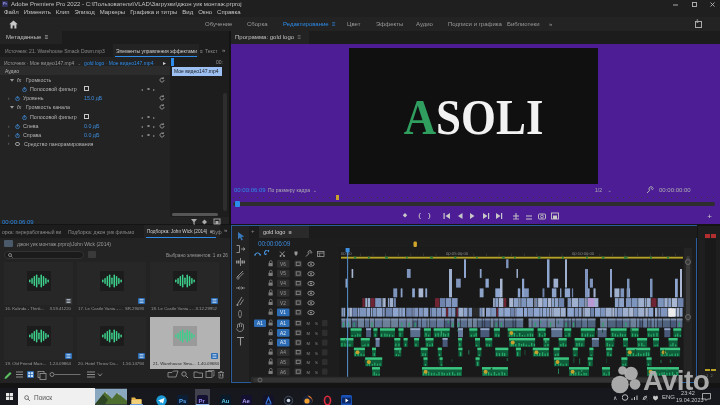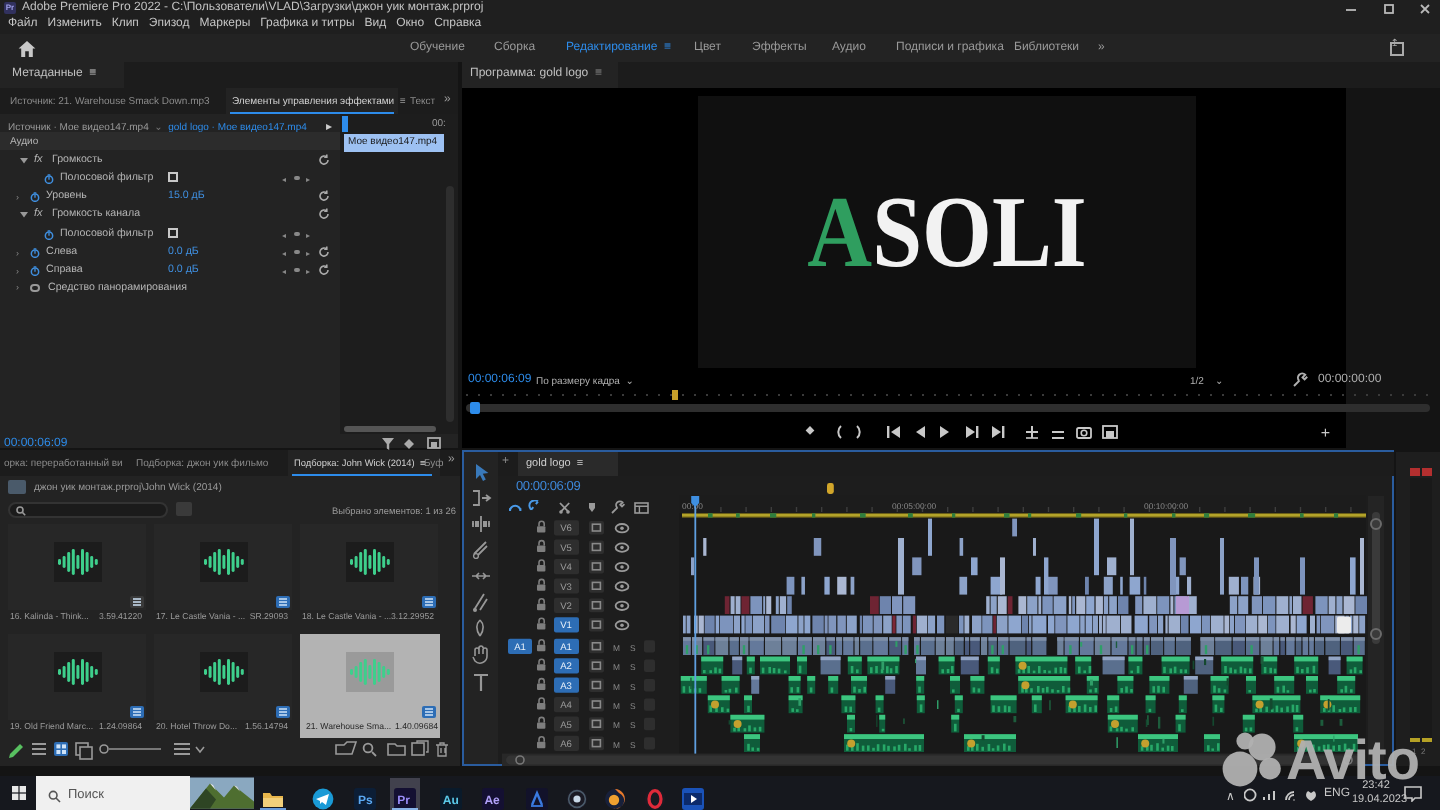--- a/index.html
+++ b/index.html
@@ -147,21 +147,21 @@
     <div class="abs" style="left:2px;top:162px;font-size:6px;color:#2d8ceb">00:00:06:09</div>
     <svg class="abs" style="left:190px;top:161px" width="32" height="8" viewBox="0 0 32 8">
       <path d="M1 1 h6 l-2.4 3 v3 l-1.2 -0.8 v-2.2 Z" fill="#aaa"></path>
       <path d="M12 4 l2.5 -2.5 l2.5 2.5 l-2.5 2.5 Z" fill="#aaa"></path>
       <rect x="24" y="1" width="6" height="5" fill="none" stroke="#aaa" stroke-width="0.9"></rect>
           <rect x="25.5" y="3" width="3" height="3" fill="#aaa"></rect>
     </svg>
   </div>
 </div>
 
-<div class="abs" style="left:231px;top:31px;width:442px;height:193px;background:#000000">
+<div class="abs" style="left:231px;top:31px;width:489px;height:193px;background:#4c1d95">
   <div class="abs" style="left:0;top:0;width:489px;height:13px;background:#1c1c1c">
     <div class="abs" style="left:0;top:0;width:78px;height:13px;background:#232323"></div>
     <div class="abs" style="left:4px;top:3px;font-size:6px;color:#c0c0c0;white-space:nowrap">Программа: gold logo&nbsp; <span style="color:#888">≡</span></div>
   </div>
   <div class="abs" style="left:118px;top:17px;width:249px;height:136px;background:#101010">
     <div class="abs" style="left:0;top:0;width:249px;height:136px;text-align:center;font-family:'Liberation Serif',serif;font-weight:bold;font-size:51px;line-height:138px;transform:scaleX(0.88);transform-origin:50% 50%"><span style="color:#2f9e5f">A</span><span style="color:#f2f2f2">SOLI</span></div>
   </div>
   <div class="abs" style="left:3px;top:156px;font-size:6px;color:#2d8ceb">00:00:06:09</div>
   <div class="abs" style="left:37px;top:156px;font-size:5px;color:#b0b0b0">По размеру кадра&nbsp; ⌄</div>
   <div class="abs" style="left:364px;top:156px;font-size:5px;color:#b0b0b0">1/2&nbsp;&nbsp;&nbsp;&nbsp;⌄</div>

